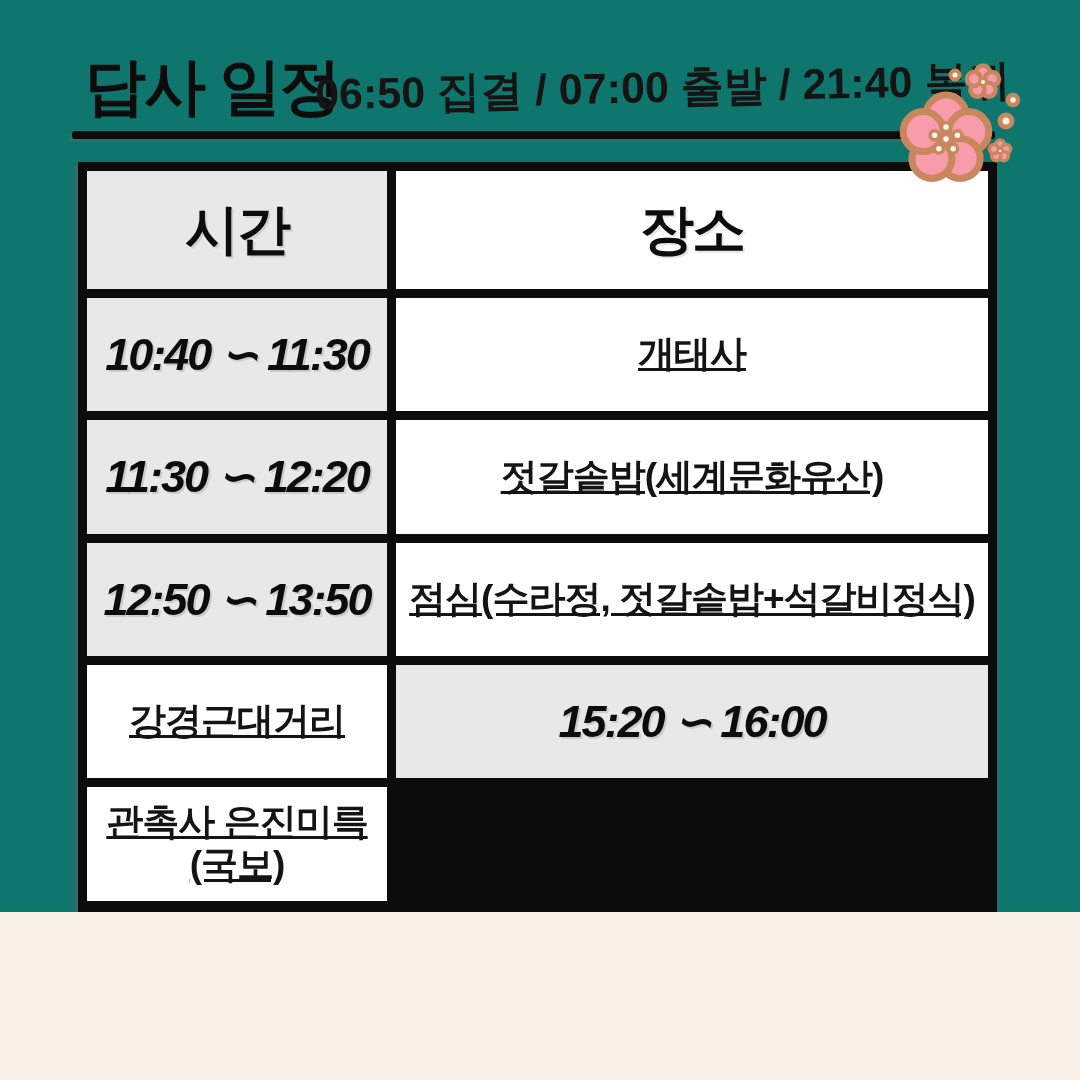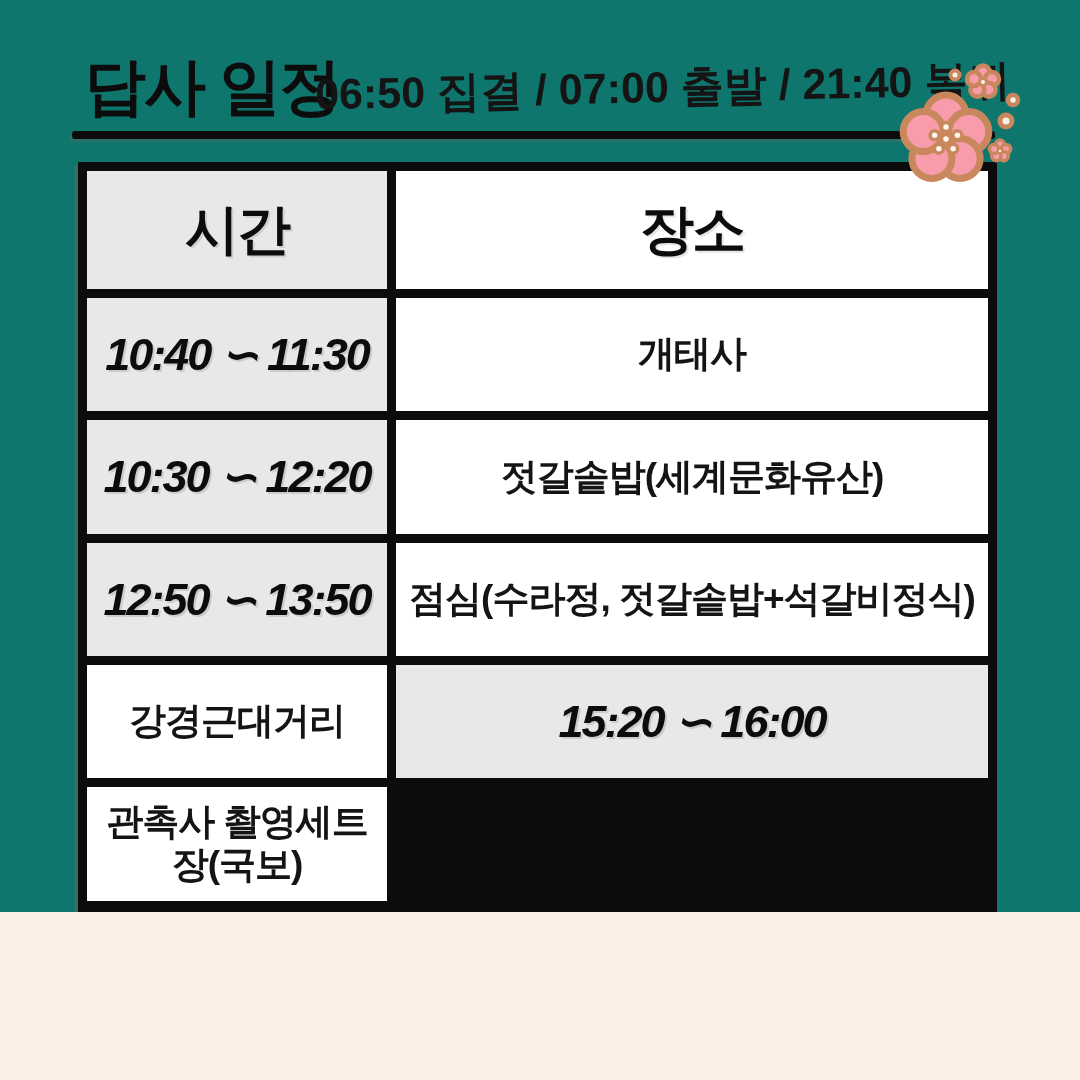--- a/index.html
+++ b/index.html
@@ -94,20 +94,21 @@
     text-shadow: 2px 2px 0 rgba(0,0,0,0.12);
     font-style: italic;
   }
   .place-text {
     font-size: 37px;
     font-weight: 600;
     letter-spacing: -1px;
     color: #141414;
     line-height: 1.15;
     padding: 0 10px;
+    text-decoration: underline;
   }
 </style>
 </head>
 <body>
 
 <div class="poster">
 
   <div class="page-title">답사 일정</div>
 
   <div class="page-subtitle">06:50 집결 / 07:00 출발 / 21:40 복귀</div>
@@ -163,39 +164,39 @@
     <div class="cell place-col col-header">장소</div>
 
   <div class="cell time-col">
     <span class="time-text">10:40 ∽ 11:30</span>
   </div>
   <div class="cell place-col">
     <span class="place-text">개태사</span>
   </div>
 
   <div class="cell time-col">
-    <span class="time-text">10:30 ∽ 12:20</span>
+    <span class="time-text">11:30 ∽ 12:20</span>
   </div>
   <div class="cell place-col">
     <span class="place-text">젓갈솥밥(세계문화유산)</span>
   </div>
 
   <div class="cell time-col">
     <span class="time-text">12:50 ∽ 13:50</span>
   </div>
   <div class="cell place-col">
     <span class="place-text">점심(수라정, 젓갈솥밥+석갈비정식)</span>
   </div>
 
   <div class="cell place-col">
     <span class="place-text">강경근대거리</span>
   </div>
 
   <div class="cell time-col">
     <span class="time-text">15:20 ∽ 16:00</span>
   </div>
   <div class="cell place-col">
-    <span class="place-text">관촉사 촬영세트장(국보)</span>
+    <span class="place-text">관촉사 은진미륵(국보)</span>
   </div>
 
 </div>
 
 </div>
 
 </body></html>

